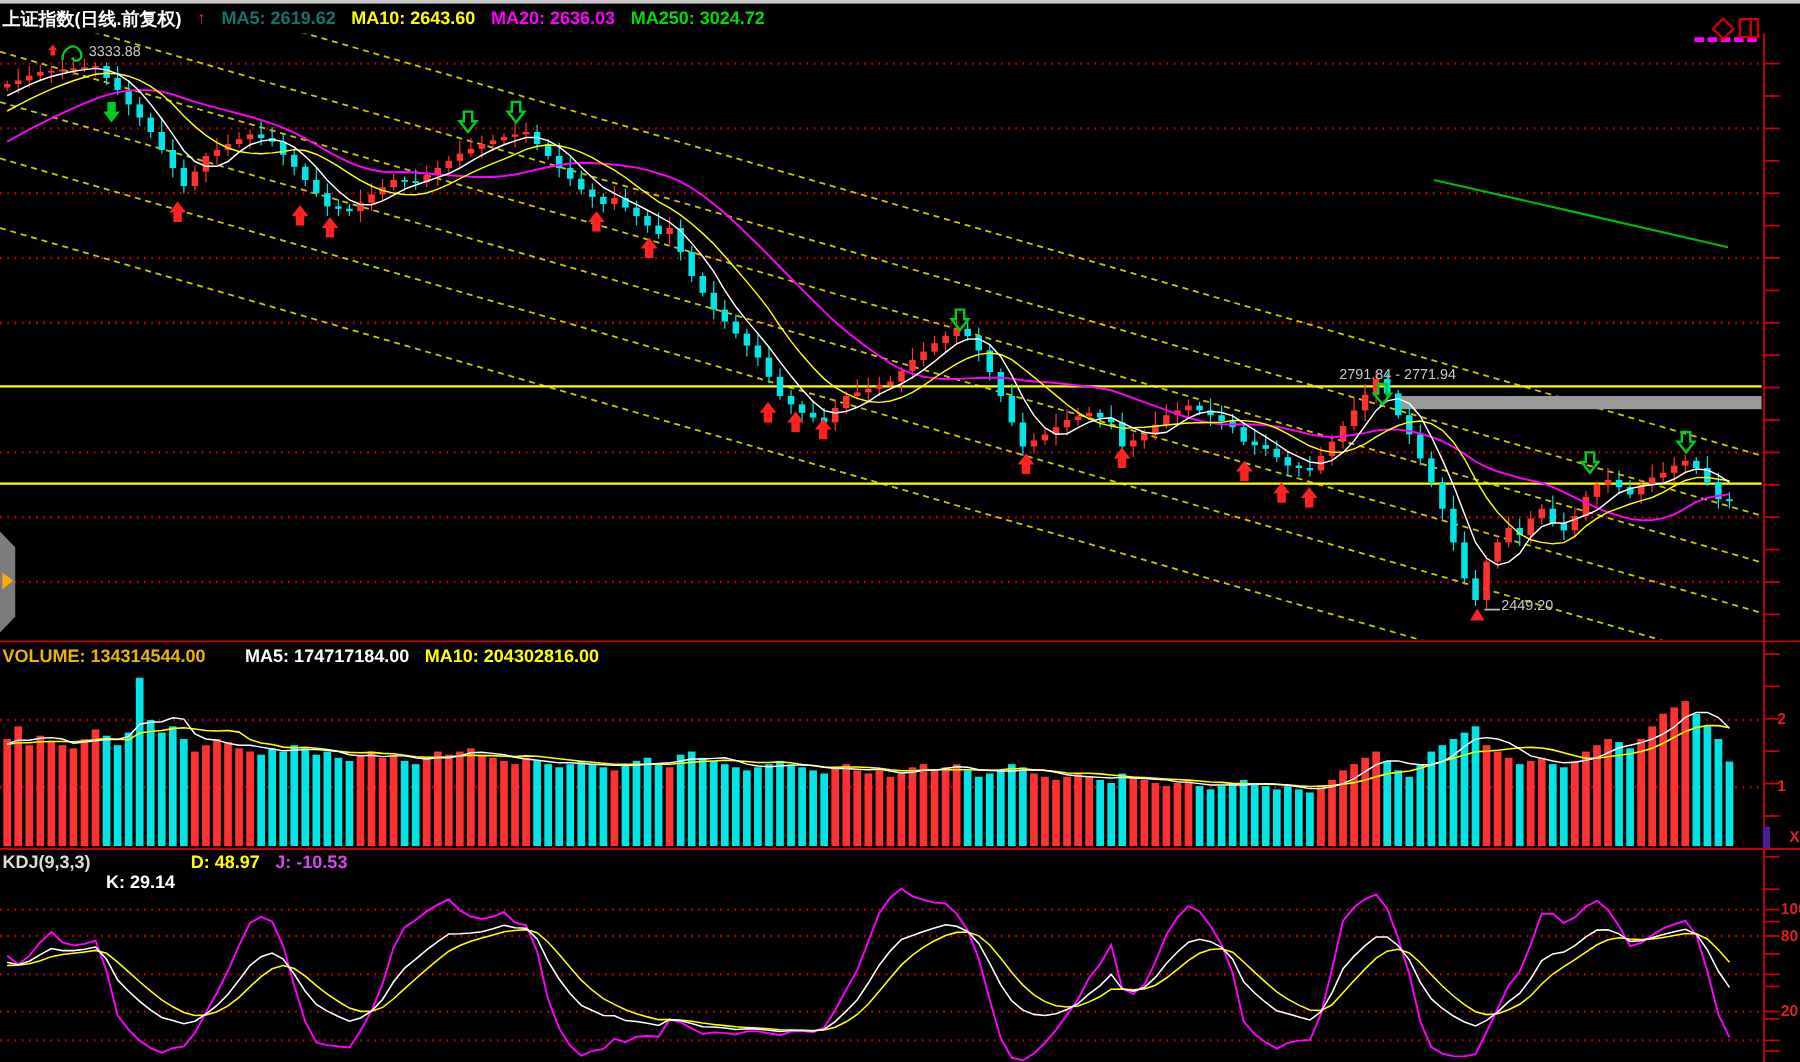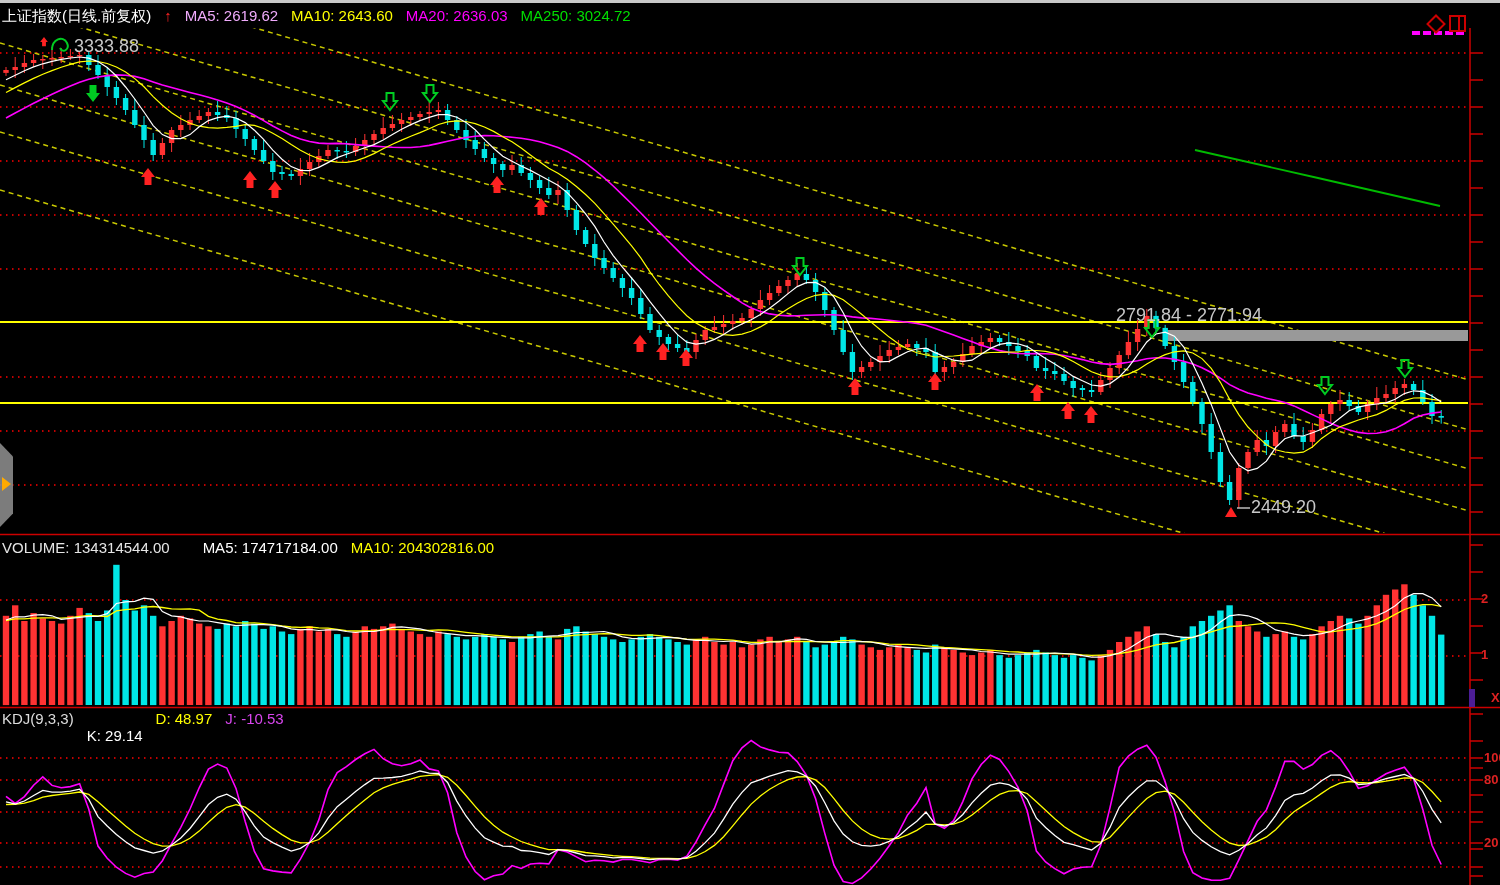--- a/index.html
+++ b/index.html
@@ -2,25 +2,25 @@
 <html><head>
 <meta charset="utf-8">
 <style>
   html,body{margin:0;padding:0;}
   body{
     width:1500px;height:885px;background:#000;overflow:hidden;position:relative;
     font-family:"Liberation Sans", sans-serif;
   }
   .abs{position:absolute;}
   #top-strip{left:0;top:0;width:1500px;height:3px;background:#c8c8c8;}
-  .title-row{display:flex;gap:13px;font-size:15px;font-weight:normal;white-space:nowrap;}
+  .title-row{display:flex;gap:13px;font-size:15px;font-weight:bold;white-space:nowrap;}
   #header-row{left:2px;top:7px;color:#fff;}
   #vol-row{left:2px;top:539px;color:#fff;z-index:5;}
   #kdj-row{left:2px;top:710px;color:#ddd;z-index:5;text-align:right;}
-  .chart-label{color:#c8c8c8;font-size:18px;white-space:nowrap;z-index:4;}
+  .chart-label{color:#c8c8c8;font-size:12px;white-space:nowrap;z-index:4;}
   .axis-label{color:#dd2222;font-size:13px;font-weight:bold;z-index:4;white-space:nowrap;}
   #chart-holder{left:0;top:0;width:1500px;height:885px;z-index:1;}
   #icon-diamond{left:1429px;top:17px;width:10px;height:10px;border:2px solid #cc0000;transform:rotate(45deg);}
   #icon-window{left:1449px;top:15px;width:13px;height:13px;border:2px solid #cc0000;}
   #icon-window .pane-split{position:absolute;left:7px;top:0;width:2px;height:13px;background:#cc0000;}
   #icon-dashes{left:1412px;top:31px;width:52px;height:0;border-top:4px dashed #ff00ff;}
   #left-tab{left:0;top:443px;width:13px;height:84px;background:#8a8a8a;opacity:.9;
     clip-path:polygon(0 0,100% 16%,100% 84%,0 100%);z-index:6;}
   #left-tab-arrow{left:2px;top:477px;width:0;height:0;border-left:9px solid #ffaa00;
     border-top:7px solid transparent;border-bottom:7px solid transparent;z-index:7;}
@@ -616,38 +616,38 @@
       <line x1="1470" y1="843" x2="1483" y2="843" stroke="#cc0000" stroke-width="1.5"></line>
       <line x1="1470" y1="867" x2="1483" y2="867" stroke="#cc0000" stroke-width="1.5"></line>
     </svg>
 </div>
 
 <div id="top-strip" class="abs"></div>
 
 <div id="header-row" class="abs title-row">
   <span>上证指数(日线.前复权)</span>
   <span style="color:#ff2222">↑</span>
-  <span style="color: #f0abfc; text-align: right;">MA5: 2619.62</span>
+  <span style="color: #0f766e; text-align: right;">MA5: 2619.62</span>
   <span style="color: rgb(255, 255, 0);">MA10: 2643.60</span>
   <span style="color: rgb(255, 0, 255);">MA20: 2636.03</span>
   <span style="color: rgb(0, 221, 0);">MA250: 3024.72</span>
 </div>
 
 <div id="icon-dashes" class="abs"></div>
 <div id="icon-diamond" class="abs"></div>
 <div id="icon-window" class="abs">
     <div class="pane-split"></div>
   </div>
 
 <div class="abs chart-label" style="left:74px;top:36px;">3333.88</div>
 <div class="abs chart-label" style="left:1116px;top:305px;text-align:right;">2791.84 - 2771.94</div>
 <div class="abs chart-label" style="left:1251px;top:497px;">2449.20</div>
 
 <div id="vol-row" class="abs title-row">
-  <span style="color: #e5e5e5;">VOLUME: 134314544.00</span>
+  <span style="color: #eab308;">VOLUME: 134314544.00</span>
   <span style="color: rgb(255, 255, 255); margin-left: 20px;">MA5: 174717184.00</span>
   <span style="color: rgb(255, 255, 0);">MA10: 204302816.00</span>
 </div>
 
 <div class="abs axis-label" style="left:1481px;top:591px;">2</div>
 <div class="abs axis-label" style="left:1481px;top:647px;">1</div>
 <div class="abs axis-label" id="unit-box" style="left:1469px;top:689px;">X1万</div>
 
 <div id="kdj-row" class="abs title-row">
   <span style="color: rgb(221, 221, 221);">KDJ(9,3,3)</span>

